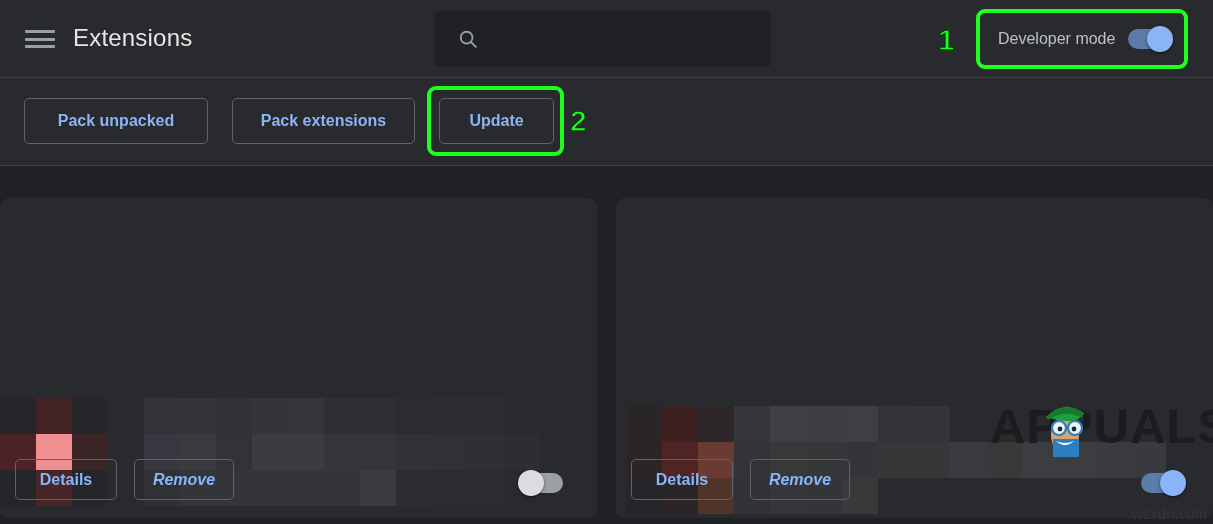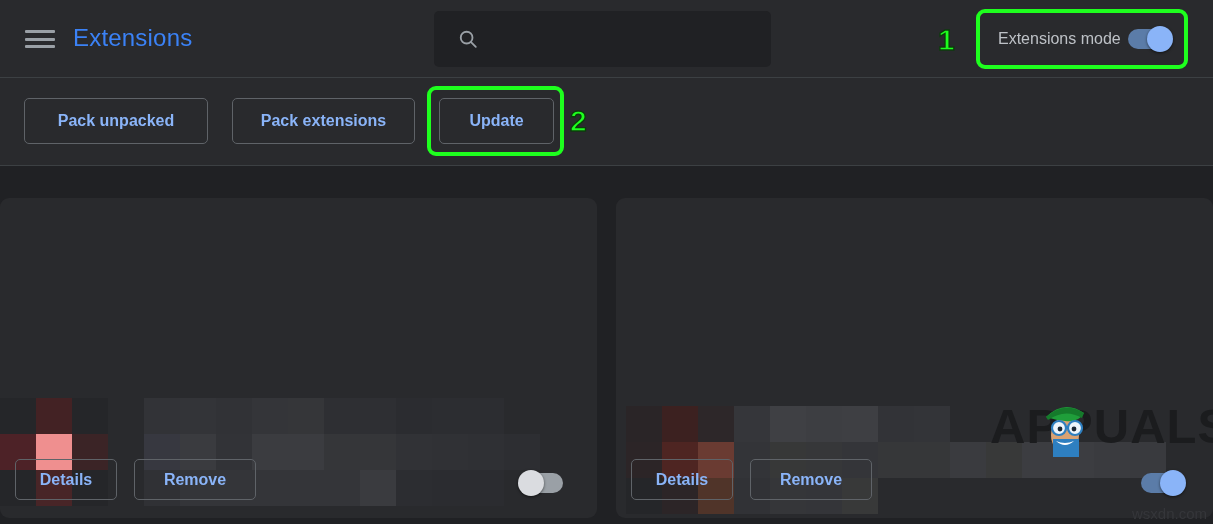--- a/index.html
+++ b/index.html
@@ -36,21 +36,21 @@
   #hamburger span {
     display: block;
     height: 3px;
     background: #9aa0a6;
     border-radius: 1px;
   }
   #page-title {
     position: absolute;
     left: 73px; top: 24px;
     font-size: 24px;
-    color: #3b82f6;
+    color: #e5e5e5;
     letter-spacing: .2px;
     white-space: nowrap;
   }
   #search-box {
     position: absolute;
     left: 434px; top: 11px;
     width: 337px; height: 56px;
     background: #202124;
     border-radius: 5px;
     display: flex;
@@ -168,21 +168,21 @@
     color: #8ab4f8;
     font-family: "Liberation Sans", sans-serif;
     font-size: 16px;
     font-weight: bold;
     cursor: pointer;
     display: flex;
     align-items: center;
     justify-content: center;
   }
   .act-details { left: 15px; width: 102px; }
-  .act-remove  { left: 134px; width: 122px; }
+  .act-remove  { left: 134px; width: 100px; font-style: italic; }
 
   
   .toggle {
     position: relative;
     width: 42px; height: 20px;
     border-radius: 10px;
     cursor: pointer;
     flex: none;
   }
   .toggle .knob {
@@ -244,21 +244,21 @@
     <div id="page-title">Extensions</div>
 
     <div id="search-box">
       <svg id="search-icon" viewBox="0 0 24 24">
         <circle cx="10.5" cy="10.5" r="6.4" fill="none" stroke="#9aa0a6" stroke-width="2"></circle>
         <line x1="15.3" y1="15.3" x2="20.5" y2="20.5" stroke="#9aa0a6" stroke-width="2" stroke-linecap="round"></line>
       </svg>
     </div>
 
     <div id="dev-mode-wrap">
-      <span id="dev-mode-label">Extensions mode</span>
+      <span id="dev-mode-label">Developer mode</span>
       <div class="toggle on">
         <div class="knob"></div>
       </div>
     </div>
   </div>
 
   <div id="toolbar"></div>
 
   <button class="tb-btn" id="btn-load-unpacked">Pack unpacked</button>
   <button class="tb-btn" id="btn-pack-extension">Pack extensions</button>

